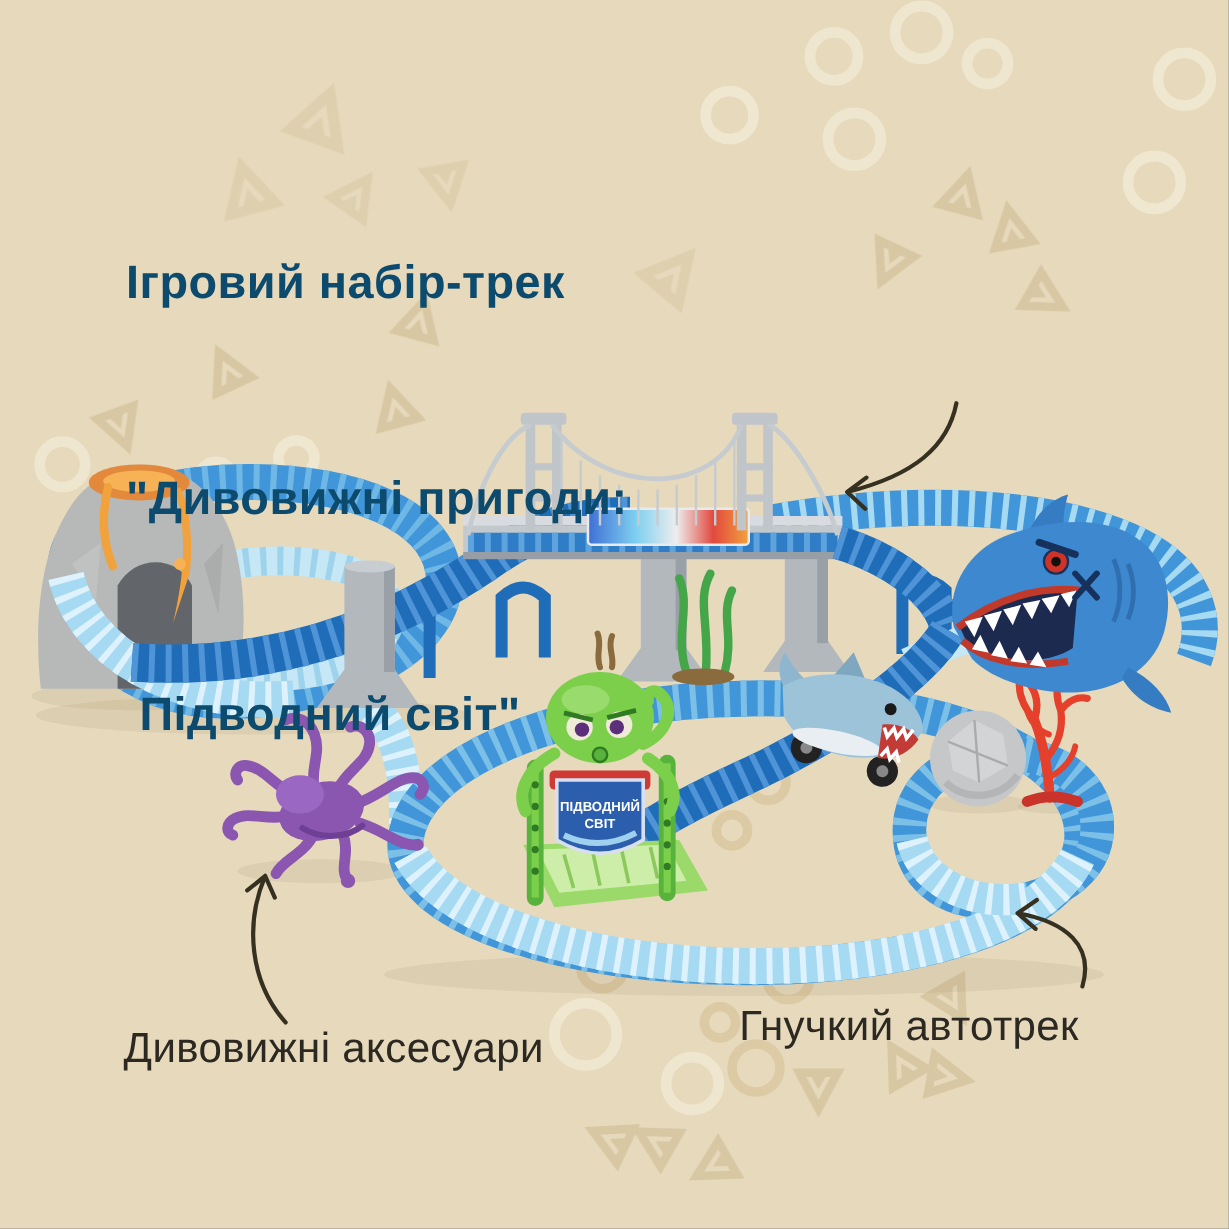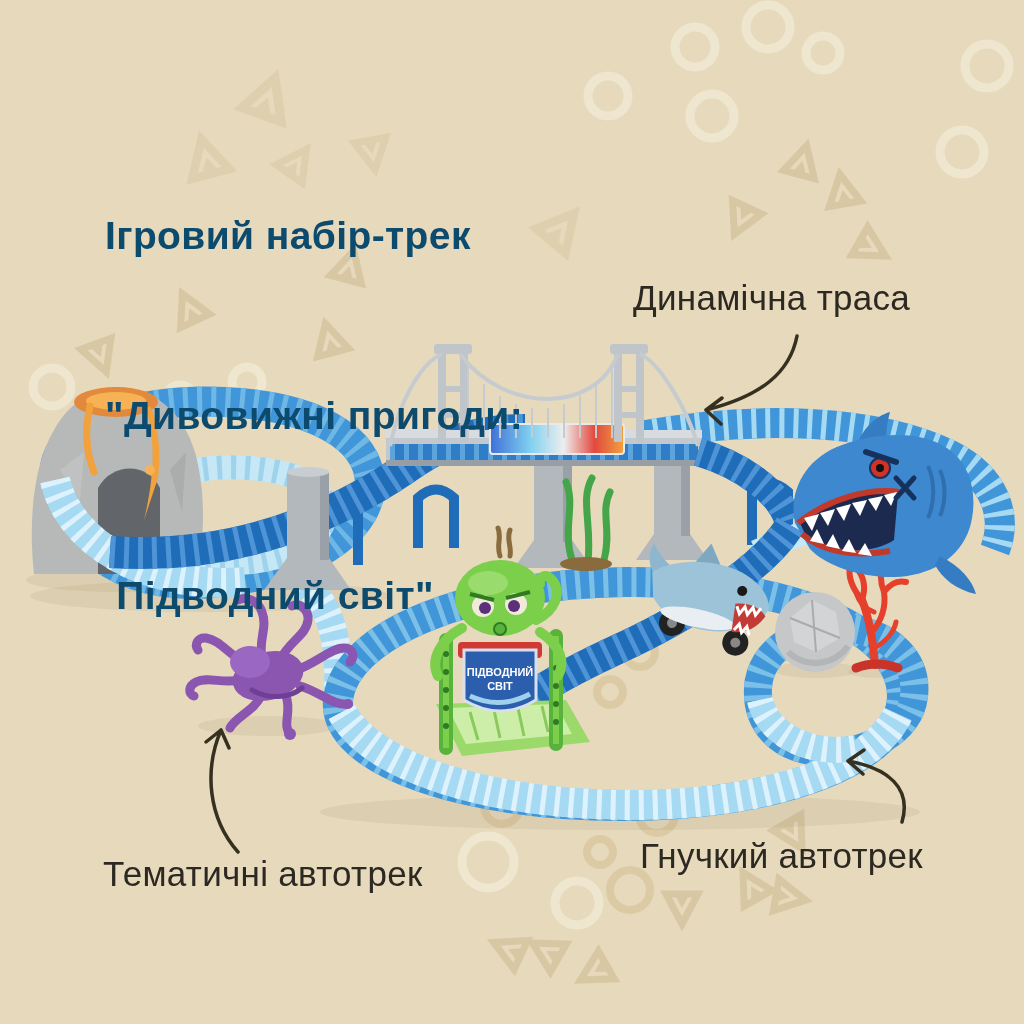--- a/index.html
+++ b/index.html
@@ -13,21 +13,21 @@
     position:absolute;left:105px;top:86px;width:560px;
     font-size:39px;font-weight:700;line-height:60px;letter-spacing:.4px;
     color:#0c4a6e;white-space:pre;z-index:5;
   }
   .annot{
     position:absolute;font-size:35px;font-weight:400;color:#2c2822;
     letter-spacing:.3px;white-space:pre;z-index:5;
   }
   .annot.dynamic{left:633px;top:278px;}
   .annot.themed{left:103px;top:854px;}
-  .annot.flexible{left:640px;top:836px;}
+  .annot.flexible{left:616px;top:836px;}
   .sign-text{text-transform:uppercase;font-family:"Liberation Sans",sans-serif;
     font-weight:700;fill:#ffffff;}
 </style>
 </head>
 <body>
 
 <div class="stage">
 
   <svg width="1024" height="1024" viewBox="0 0 1024 1024">
     <defs>
@@ -333,17 +333,16 @@
       <path d="M 902 822 C 912 788 888 768 848 761 M 848 761 L 864 750 M 848 761 L 863 774"></path>
     </g>
   </svg>
 
   <div class="title">
     <div>Ігровий набір-трек</div>
     <div>"Дивовижні пригоди:</div>
     <div> Підводний світ"</div>
   </div>
 
-  <div class="annot dynamic">Динамічна траса</div>
-  <div class="annot themed">Тематичні автотрек</div>
+  <div class="annot themed">Дивовижні аксесуари</div>
   <div class="annot flexible">Гнучкий автотрек</div>
 
 </div>
 
 </body></html>

